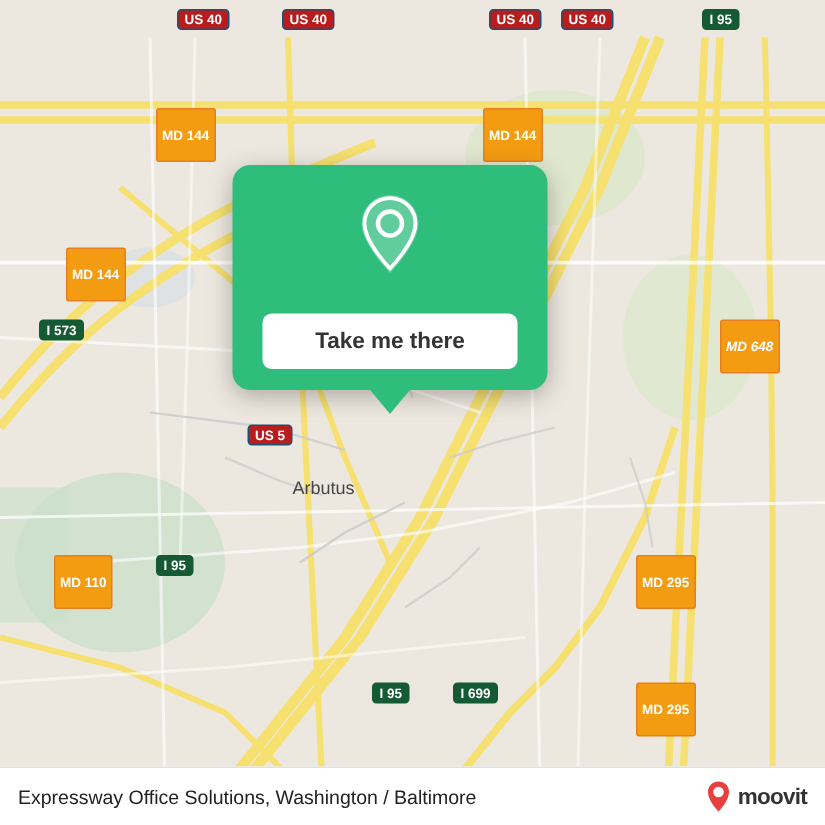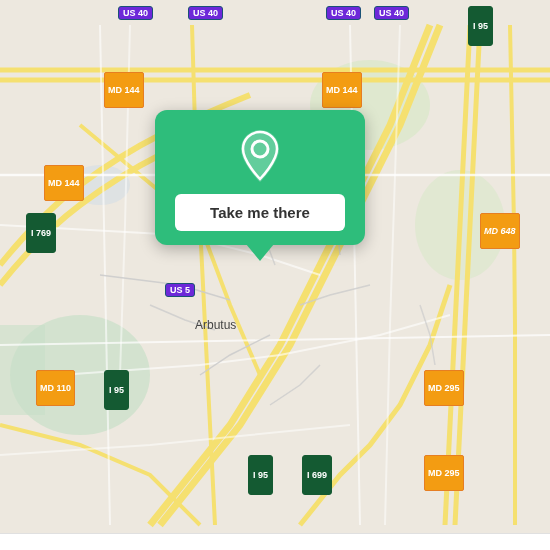--- a/index.html
+++ b/index.html
@@ -29,20 +29,21 @@
       left: 155px;
       width: 210px;
       background: #2ebd7b;
       border-radius: 12px;
       display: flex;
       flex-direction: column;
       align-items: center;
       padding: 18px 20px 14px 20px;
       box-shadow: 0 4px 16px rgba(0,0,0,0.28);
       z-index: 10;
+      gap: 15px;
     }
 
     #popup-pin-icon {
       width: 48px;
       height: 56px;
       margin-bottom: 10px;
     }
 
     #popup-button {
       background: white;
@@ -137,39 +138,39 @@
       z-index: 5;
       display: flex;
       align-items: center;
       justify-content: center;
       font-size: 9px;
       font-weight: bold;
       color: white;
     }
 
     .shield-us {
-      background: #6d28d9;
+      background: #b91c1c;
       border: 1.5px solid #1a5276;
       border-radius: 3px;
       padding: 1px 4px;
       color: white;
     }
 
     .shield-md {
       background: #f39c12;
       border: 1.5px solid #e67e22;
       border-radius: 2px;
       padding: 12px 3px;
       color: white;
     }
 
     .shield-i {
       background: #145a32;
       border-radius: 3px;
-      padding: 14px 4px;
+      padding: 1px 4px;
       color: white;
       border: 1.5px solid #145a32;
     }
   </style>
 </head>
 <body>
 
 <div id="map-container">
 
   <svg id="map-bg" xmlns="http://www.w3.org/2000/svg" viewBox="0 0 550 500">
@@ -242,21 +243,21 @@
     <span class="shield-md">MD 144</span>
   </div>
   <div class="road-shield" style="top:72px; left:322px;">
     <span class="shield-md">MD 144</span>
   </div>
   <div class="road-shield" style="top:165px; left:44px;">
     <span class="shield-md">MD 144</span>
   </div>
 
   <div class="road-shield" style="top:213px; left:26px;">
-    <span class="shield-i">I 769</span>
+    <span class="shield-i">I 573</span>
   </div>
 
   <div class="road-shield" style="top:283px; left:165px;">
     <span class="shield-us">US 5</span>
   </div>
 
   <div class="road-shield" style="top:370px; left:104px;">
     <span class="shield-i">I 95</span>
   </div>
 
@@ -294,15 +295,26 @@
     <svg id="popup-pin-icon" viewBox="0 0 48 56" xmlns="http://www.w3.org/2000/svg">
       <path d="M24 2 C13.5 2 5 10.5 5 21 C5 35 24 54 24 54 C24 54 43 35 43 21 C43 10.5 34.5 2 24 2 Z" fill="white" opacity="0.25"></path>
       <path d="M24 4 C14.5 4 7 11.5 7 21 C7 33.5 24 51 24 51 C24 51 41 33.5 41 21 C41 11.5 33.5 4 24 4 Z" fill="none" stroke="white" stroke-width="2.5"></path>
       <circle cx="24" cy="21" r="8" fill="none" stroke="white" stroke-width="3"></circle>
     </svg>
 
     <button id="popup-button">Take me there</button>
   </div>
 
   <div id="bottom-bar">
+    <div id="location-row">
+      <span id="location-name">Expressway Office Solutions, Washington / Baltimore</span>
+      <div id="moovit-logo">
+
+        <svg id="moovit-pin" viewBox="0 0 18 22" xmlns="http://www.w3.org/2000/svg">
+          <path d="M9 1 C5 1 2 4 2 8 C2 14 9 21 9 21 C9 21 16 14 16 8 C16 4 13 1 9 1 Z" fill="#e84040"></path>
+          <circle cx="9" cy="8" r="3.5" fill="white"></circle>
+        </svg>
+        <span id="moovit-text">moovit</span>
+      </div>
+    </div>
   </div>
 
 </div>
 
 </body></html>

